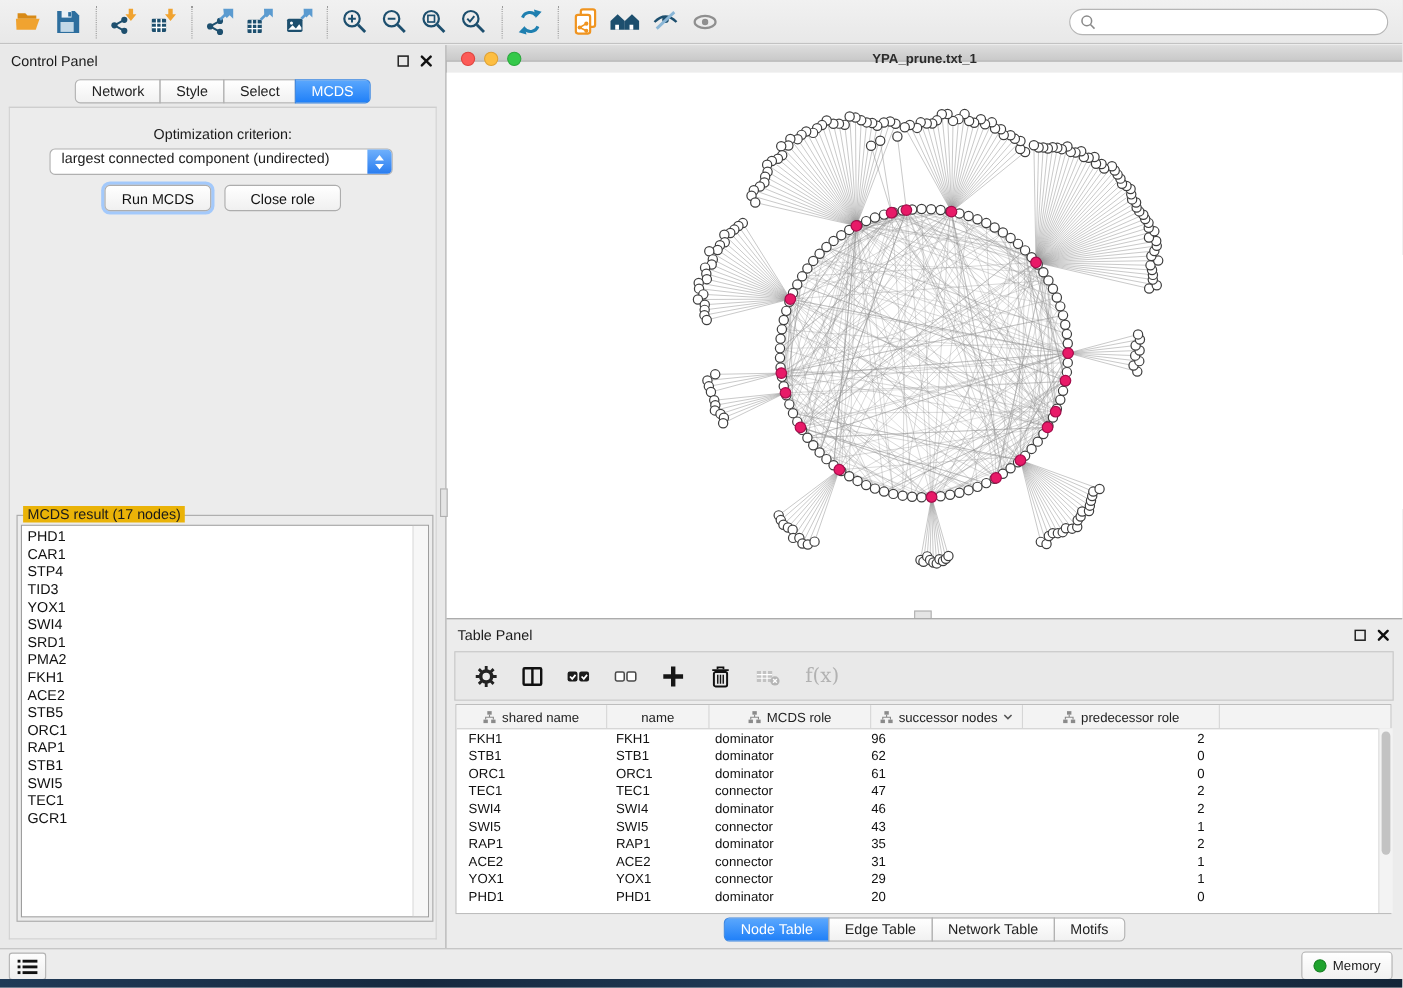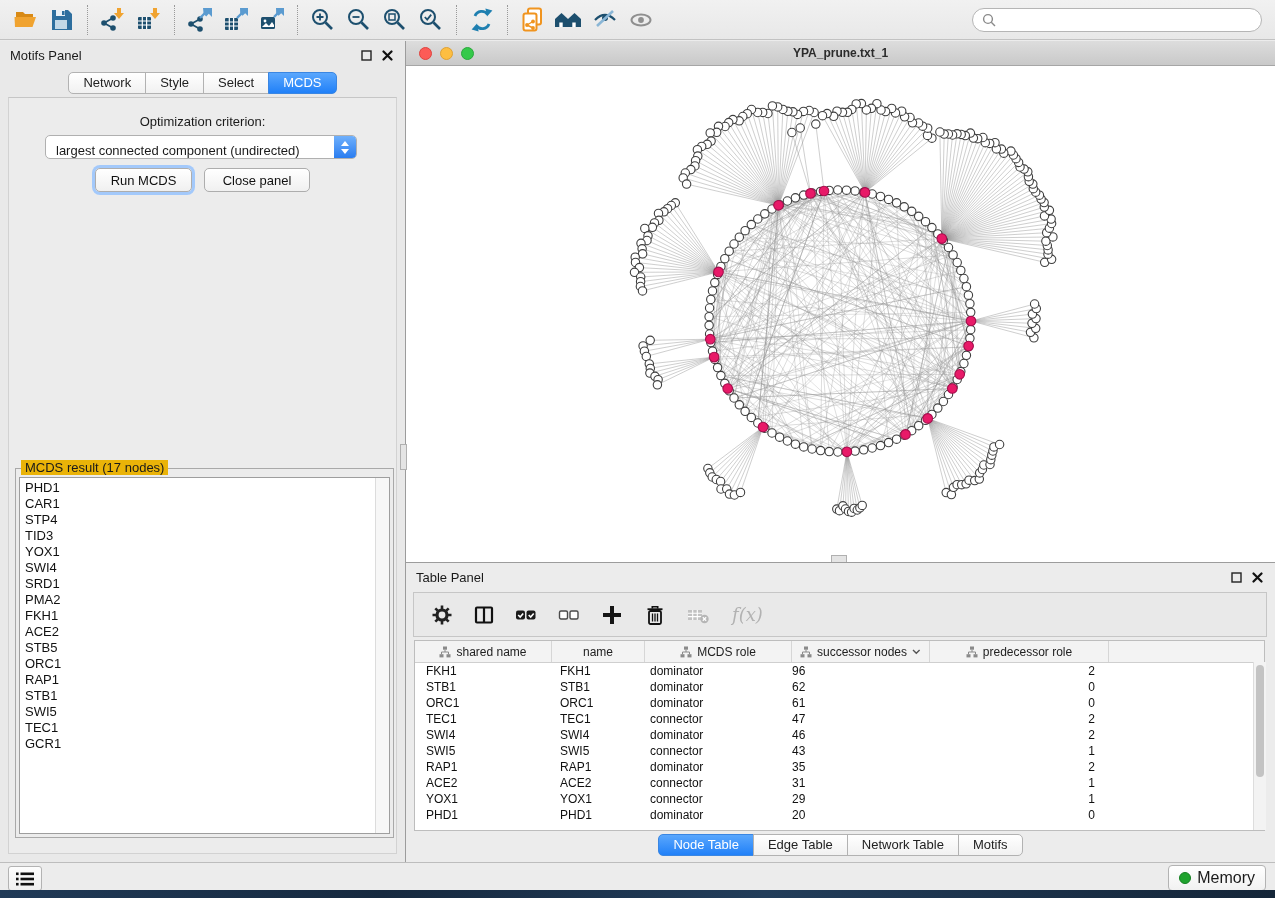--- a/index.html
+++ b/index.html
@@ -27,75 +27,75 @@
   .seg .tab{height:22px;line-height:20px;font-size:13px;padding:0 14px;border:1px solid #b2b2b2;margin-left:-1px;
     background:linear-gradient(#ffffff,#f1f1f1);color:#222;cursor:default;box-sizing:border-box}
   .seg .tab:first-child{border-radius:5px 0 0 5px;margin-left:0}
   .seg .tab:last-child{border-radius:0 5px 5px 0}
   .seg .tab.active{background:linear-gradient(#5aa7fd,#2080f8);border-color:#3a86e2;color:#fff}
   .cp-tabs{position:absolute;left:0;top:31px;width:100%;display:flex;justify-content:center}
   .cp-content{position:absolute;left:8px;top:56px;width:389px;height:757px;background:#ececec;
     border:1px solid #d2d2d2;border-top-color:#c6c6c6;box-sizing:border-box}
   .opt-label{position:absolute;top:16px;left:0;width:100%;text-align:center;font-size:13px}
   .dropdown{position:absolute;left:36px;top:37px;width:312px;height:24px;background:#fff;border:1px solid #b0b0b0;
-    border-radius:5px;display:flex;align-items:flex-end;box-sizing:border-box}
+    border-radius:5px;display:flex;align-items:flex-start;box-sizing:border-box}
   .dropdown .dd-text{font-size:13px;padding-left:10px;flex:1;white-space:nowrap}
   .dd-stepper{width:22px;height:22px;border-radius:0 4px 4px 0;background:linear-gradient(#6fb0fc,#2a7df0);
     display:flex;flex-direction:column;align-items:center;justify-content:center;gap:3px}
   .tri-up{width:0;height:0;border-left:4px solid transparent;border-right:4px solid transparent;border-bottom:5px solid #fff}
   .tri-down{width:0;height:0;border-left:4px solid transparent;border-right:4px solid transparent;border-top:5px solid #fff}
   .btn{height:24px;font-size:13px;border:1px solid #adadad;border-radius:5px;background:linear-gradient(#fff,#f0f0f0);
     padding:0 12px;color:#111;box-sizing:border-box}
   #run-btn{position:absolute;left:86px;top:70px;width:97px;box-shadow:0 0 0 3px #a3c9fb}
   #close-btn{position:absolute;left:195px;top:70px;width:106px}
   .groupbox{position:absolute;left:6px;top:370px;width:377px;height:368px;border:1px solid #a9a9a9}
   .legend{position:absolute;top:-9px;left:5px;background:#eab308;padding:0 4px;font-size:13px}
   .list-area{position:absolute;left:3px;right:3px;top:8px;bottom:3px;background:#fff;border:1px solid #9e9e9e;overflow:hidden}
   .list-scroll{position:absolute;right:0;top:0;bottom:0;width:13px;background:#f7f7f7;border-left:1px solid #dcdcdc}
   .list-item{font-size:13px;line-height:16px;padding-left:5px;color:#111}
   #mcds-list{padding-top:2px}
 
   
-  .net-titlebar{position:absolute;left:406px;top:41px;width:869px;height:25px;
+  .net-titlebar{position:absolute;left:406px;top:41px;width:869px;height:15px;
     background:linear-gradient(#dddddd,#c9c9c9);border-bottom:1px solid #a6a6a6;box-sizing:border-box}
   .traffic{position:absolute;left:13px;top:6px;display:flex;gap:8px}
   .light{width:13px;height:13px;border-radius:50%;box-sizing:border-box}
   .l-red{background:#fc5b57;border:1px solid #df433e}
   .l-yellow{background:#fdbe41;border:1px solid #dfa133}
   .l-green{background:#35c94a;border:1px solid #2aa83c}
   .net-title{position:absolute;left:0;right:0;top:5px;text-align:center;font-size:12px;font-weight:bold;color:#2b2b2b}
   .net-canvas{position:absolute;left:406px;top:66px;width:869px;height:496px;background:#fff}
   .v-handle{position:absolute;left:400px;top:444px;width:7px;height:26px;background:#e4e4e4;border:1px solid #b0b0b0;box-sizing:border-box}
   .h-handle{position:absolute;left:831px;top:555px;width:16px;height:8px;background:#e4e4e4;border:1px solid #b0b0b0;box-sizing:border-box}
 
   
   .table-panel{position:absolute;left:406px;top:562px;width:869px;height:300px;background:#ececec;border-top:1px solid #9c9c9c;box-sizing:border-box}
   .tp-toolbar{position:absolute;left:7px;top:29px;width:854px;height:45px;background:#e9e9e9;border:1px solid #c6c6c6;
     display:flex;align-items:center;gap:21px;padding-left:17px;box-sizing:border-box}
   .tp-icon{display:flex;align-items:center;justify-content:center}
-  .fx{font-family:"DejaVu Serif",serif;font-style:italic;font-size:18px;color:#b2b2b2}
+  .fx{font-family:"DejaVu Serif",serif;font-size:18px;color:#b2b2b2}
   .table-wrap{position:absolute;left:8px;top:77px;width:851px;height:191px;background:#fff;border:1px solid #bdbdbd;box-sizing:border-box;overflow:hidden}
   .thead{display:flex;height:21px;background:#f3f3f3;border-bottom:1px solid #cfcfcf}
   .th{display:flex;align-items:center;justify-content:center;gap:5px;font-size:12px;color:#222;
     border-right:1px solid #d6d6d6;box-sizing:border-box}
   .c0{width:137px}.c1{width:93px}.c2{width:147px}.c3{width:138px}.c4{width:179px}.c5{flex:1;border-right:none}
   .trow{display:flex;height:16px;align-items:center}
   .td{font-size:12px;color:#111;box-sizing:border-box;overflow:hidden;white-space:nowrap}
   .trow .c0{padding-left:11px}.trow .c1{padding-left:8px}.trow .c2{padding-left:5px}
   .trow .c3{padding-right:9px}.trow .c4{text-align:right;padding-right:14px}
   .tbl-scroll{position:absolute;right:9px;top:99px;width:12px;height:168px;background:#f3f3f3;border-left:1px solid #ddd}
   .tbl-thumb{position:absolute;left:2px;top:3px;width:8px;height:112px;background:#c3c3c3;border-radius:5px}
   .tp-tabs{position:absolute;left:0;right:0;top:271px;display:flex;justify-content:center}
 
   
   .status-bar{position:absolute;left:0;top:862px;width:1275px;height:28px;background:#ececec;border-top:1px solid #bdbdbd;box-sizing:border-box}
   .list-btn{position:absolute;left:8px;top:3px;width:32px;height:23px;background:linear-gradient(#fdfdfd,#efefef);
     border:1px solid #b3b3b3;border-radius:3px;display:flex;align-items:center;justify-content:center}
   .memory-btn{position:absolute;right:9px;top:2px;height:24px;background:linear-gradient(#fff,#f1f1f1);
-    border:1px solid #b3b3b3;border-radius:4px;display:flex;align-items:center;gap:6px;padding:0 10px;font-size:16px}
+    border:1px solid #b3b3b3;border-radius:4px;display:flex;align-items:center;gap:6px;padding:0 10px;font-size:12px}
   .mem-dot{width:12px;height:12px;border-radius:50%;background:#1fa32e;border:1px solid #158022;box-sizing:border-box}
   .desktop-strip{position:absolute;left:0;top:890px;width:1275px;height:8px;
     background:linear-gradient(90deg,#1c3document;,#1c3document);background:linear-gradient(90deg,#203a57,#16293f 30%,#223d5a 60%,#142538)}
 </style>
 </head>
 <body>
 
 <div class="toolbar">
   <div class="tb-icon">
     <svg width="26" height="26" viewBox="0 0 26 26">
@@ -230,21 +230,21 @@
     <svg width="14" height="14" viewBox="0 0 14 14">
         <circle cx="6" cy="6" r="4.4" fill="none" stroke="#8a8a8a" stroke-width="1.4"></circle>
         <path d="M9.3 9.3L13 13" stroke="#8a8a8a" stroke-width="1.4"></path>
       </svg>
     <input type="text" value="" style="">
   </div>
 </div>
 
 <div class="control-panel">
   <div class="panel-header">
-    <span class="panel-title">Motifs Panel</span>
+    <span class="panel-title">Control Panel</span>
     <span class="win-btns">
       <svg width="11" height="11" viewBox="0 0 11 11">
           <rect x="1" y="1" width="9" height="9" fill="none" stroke="#222" stroke-width="1.4"></rect>
         </svg>
       <svg width="11" height="11" viewBox="0 0 11 11">
           <path d="M1.5 1.5l8 8M9.5 1.5l-8 8" stroke="#111" stroke-width="2.2" stroke-linecap="round"></path>
         </svg>
     </span>
   </div>
   <div class="cp-tabs">
@@ -258,21 +258,21 @@
   <div class="cp-content">
     <div class="opt-label">Optimization criterion:</div>
     <div class="dropdown">
       <span class="dd-text">largest connected component (undirected)</span>
       <span class="dd-stepper">
           <span class="tri-up"></span>
           <span class="tri-down"></span>
         </span>
     </div>
     <button class="btn" id="run-btn">Run MCDS</button>
-    <button class="btn" id="close-btn">Close panel</button>
+    <button class="btn" id="close-btn">Close role</button>
     <div class="groupbox">
       <span class="legend">MCDS result (17 nodes)</span>
       <div class="list-area">
         <div id="mcds-list">
             <div class="list-item">PHD1</div>
             <div class="list-item">CAR1</div>
             <div class="list-item">STP4</div>
             <div class="list-item">TID3</div>
             <div class="list-item">YOX1</div>
             <div class="list-item">SWI4</div>

